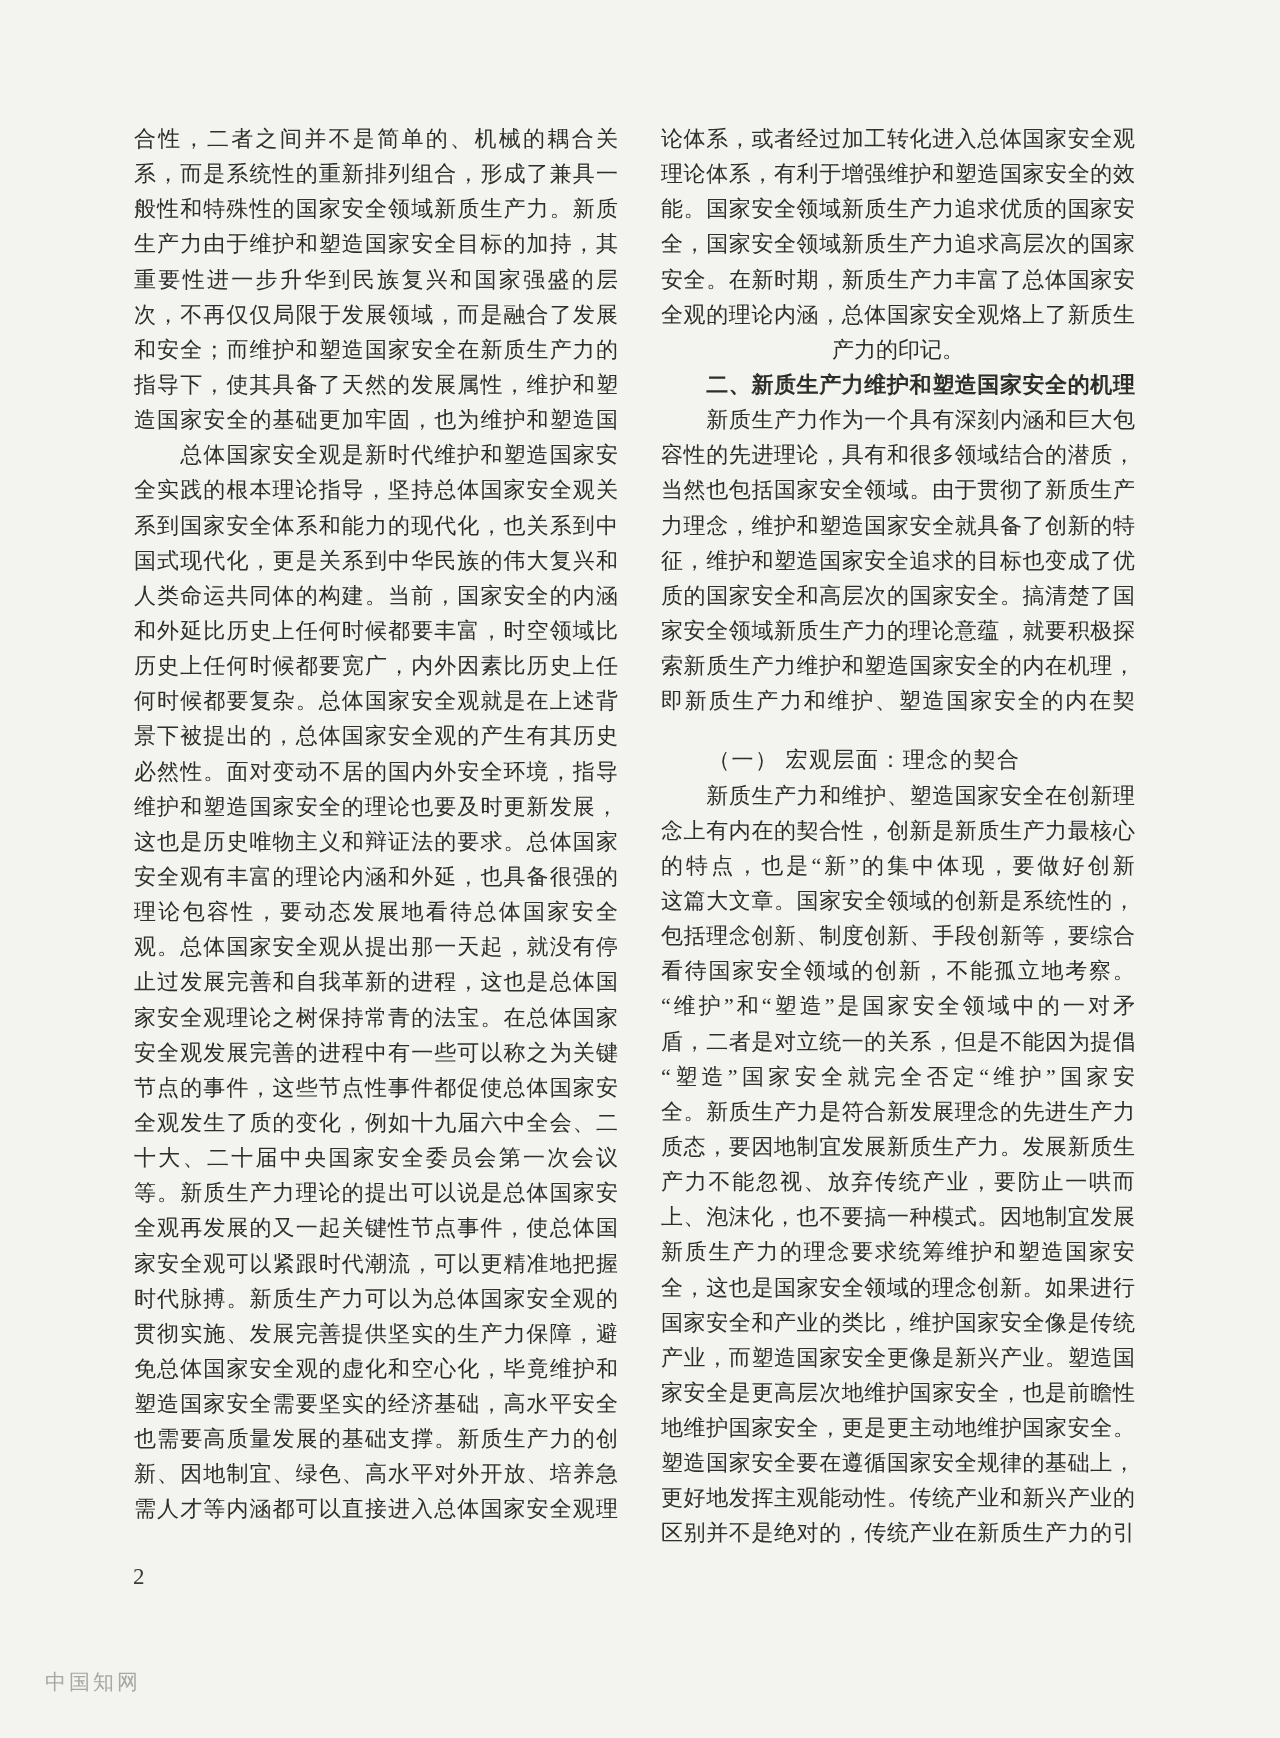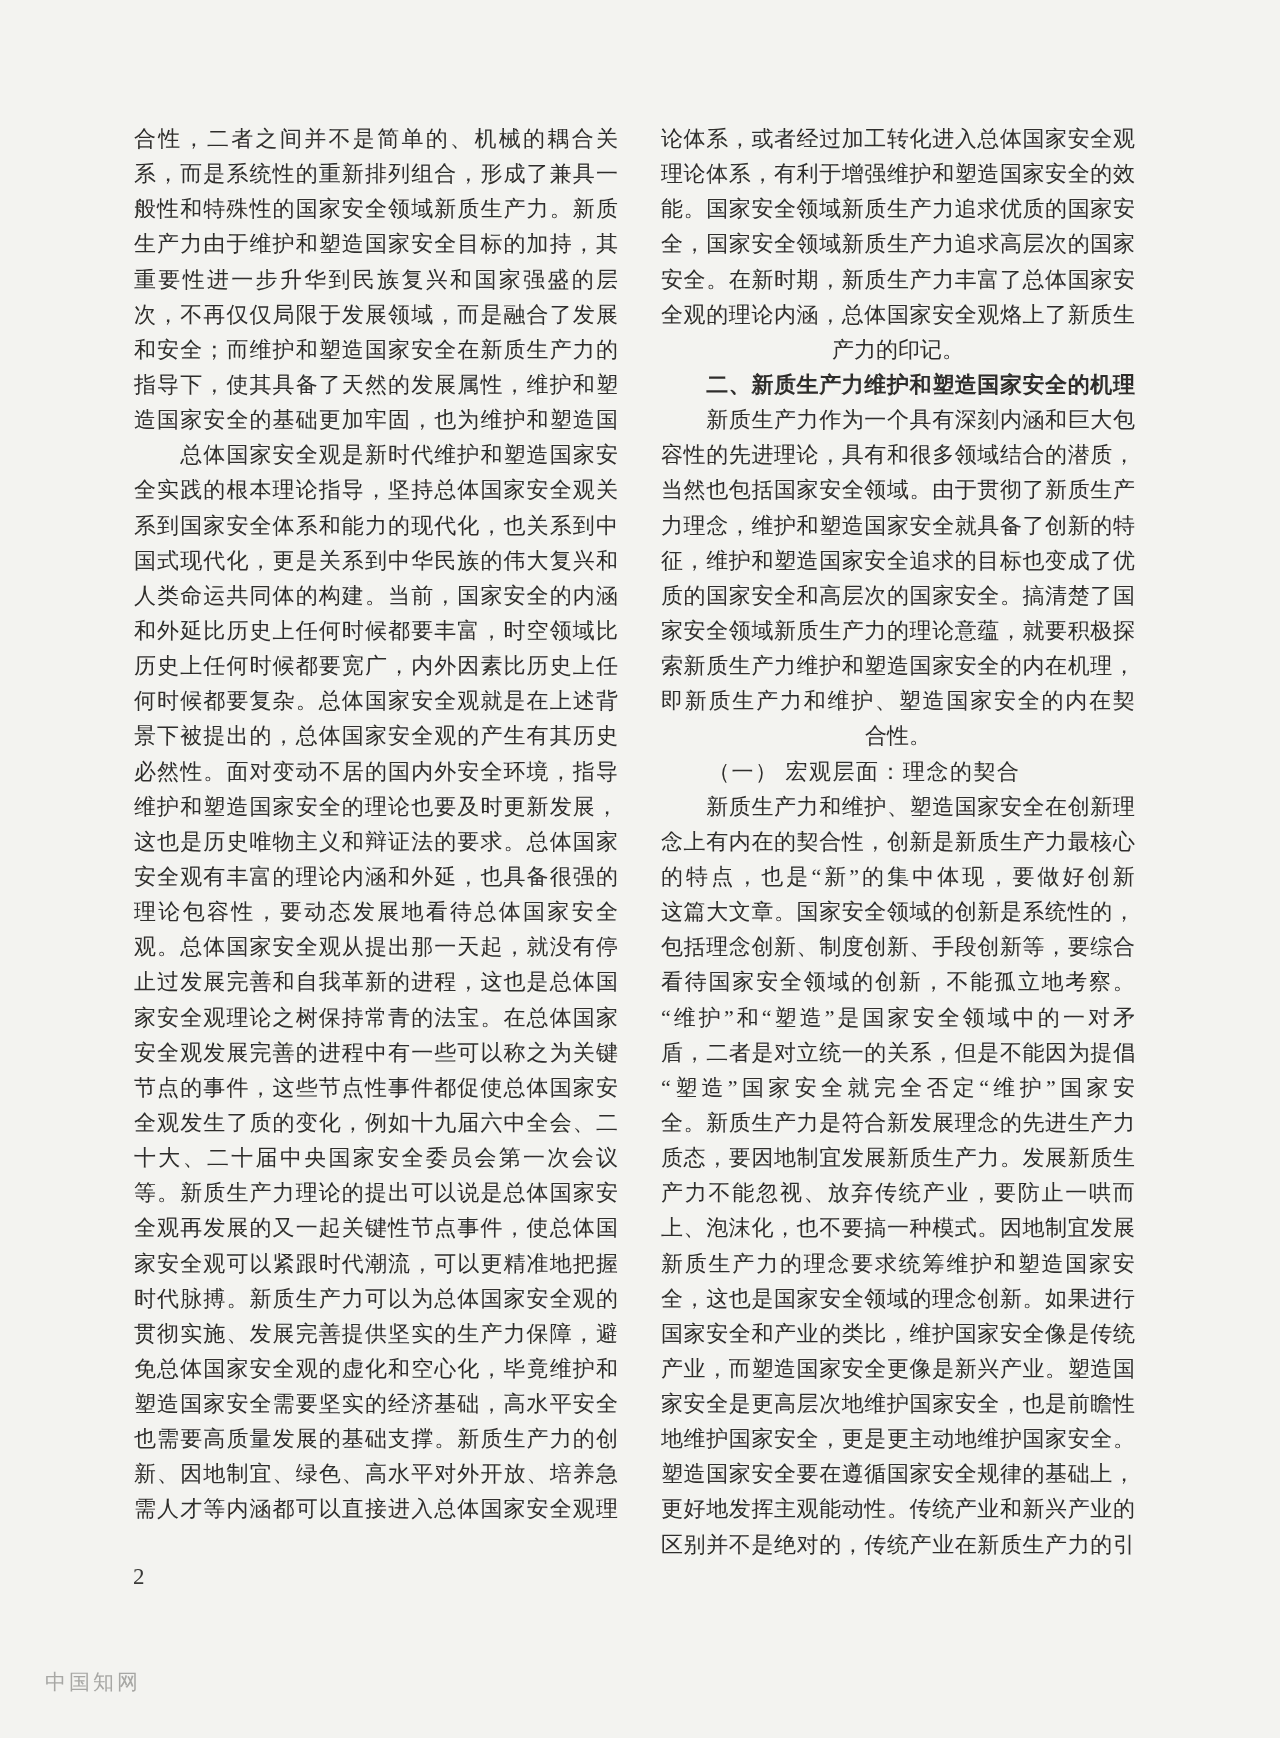--- a/index.html
+++ b/index.html
@@ -27,21 +27,21 @@
   }
   
   .line.flexj { display: flex; justify-content: space-between; }
   .line.flexj span { display: block; }
 
   .line.end { text-align: center; }
 
   .line.heading { font-weight: 700; }
   .line.heading span { font-weight: 700; }
 
-  .line.sub { letter-spacing: 1.5px; }
+  .line.sub { letter-spacing: 1.5px; margin-top: 24px; }
 
   .page-number {
     position: absolute;
     left: 133px;
     top: 1563px;
     font-size: 23px;
     line-height: 28px;
     color: #3a3a38;
   }
 
@@ -1350,21 +1350,20 @@
         <span>造</span>
         <span>国</span>
         <span>家</span>
         <span>安</span>
         <span>全</span>
         <span>的</span>
         <span>内</span>
         <span>在</span>
         <span>契</span>
       </div>
-      <div class="line end">合性。</div>
       <div class="line sub">　　（一） 宏观层面：理念的契合</div>
       <div class="line j flexj">
         <span>　</span>
         <span>　</span>
         <span>新</span>
         <span>质</span>
         <span>生</span>
         <span>产</span>
         <span>力</span>
         <span>和</span>

